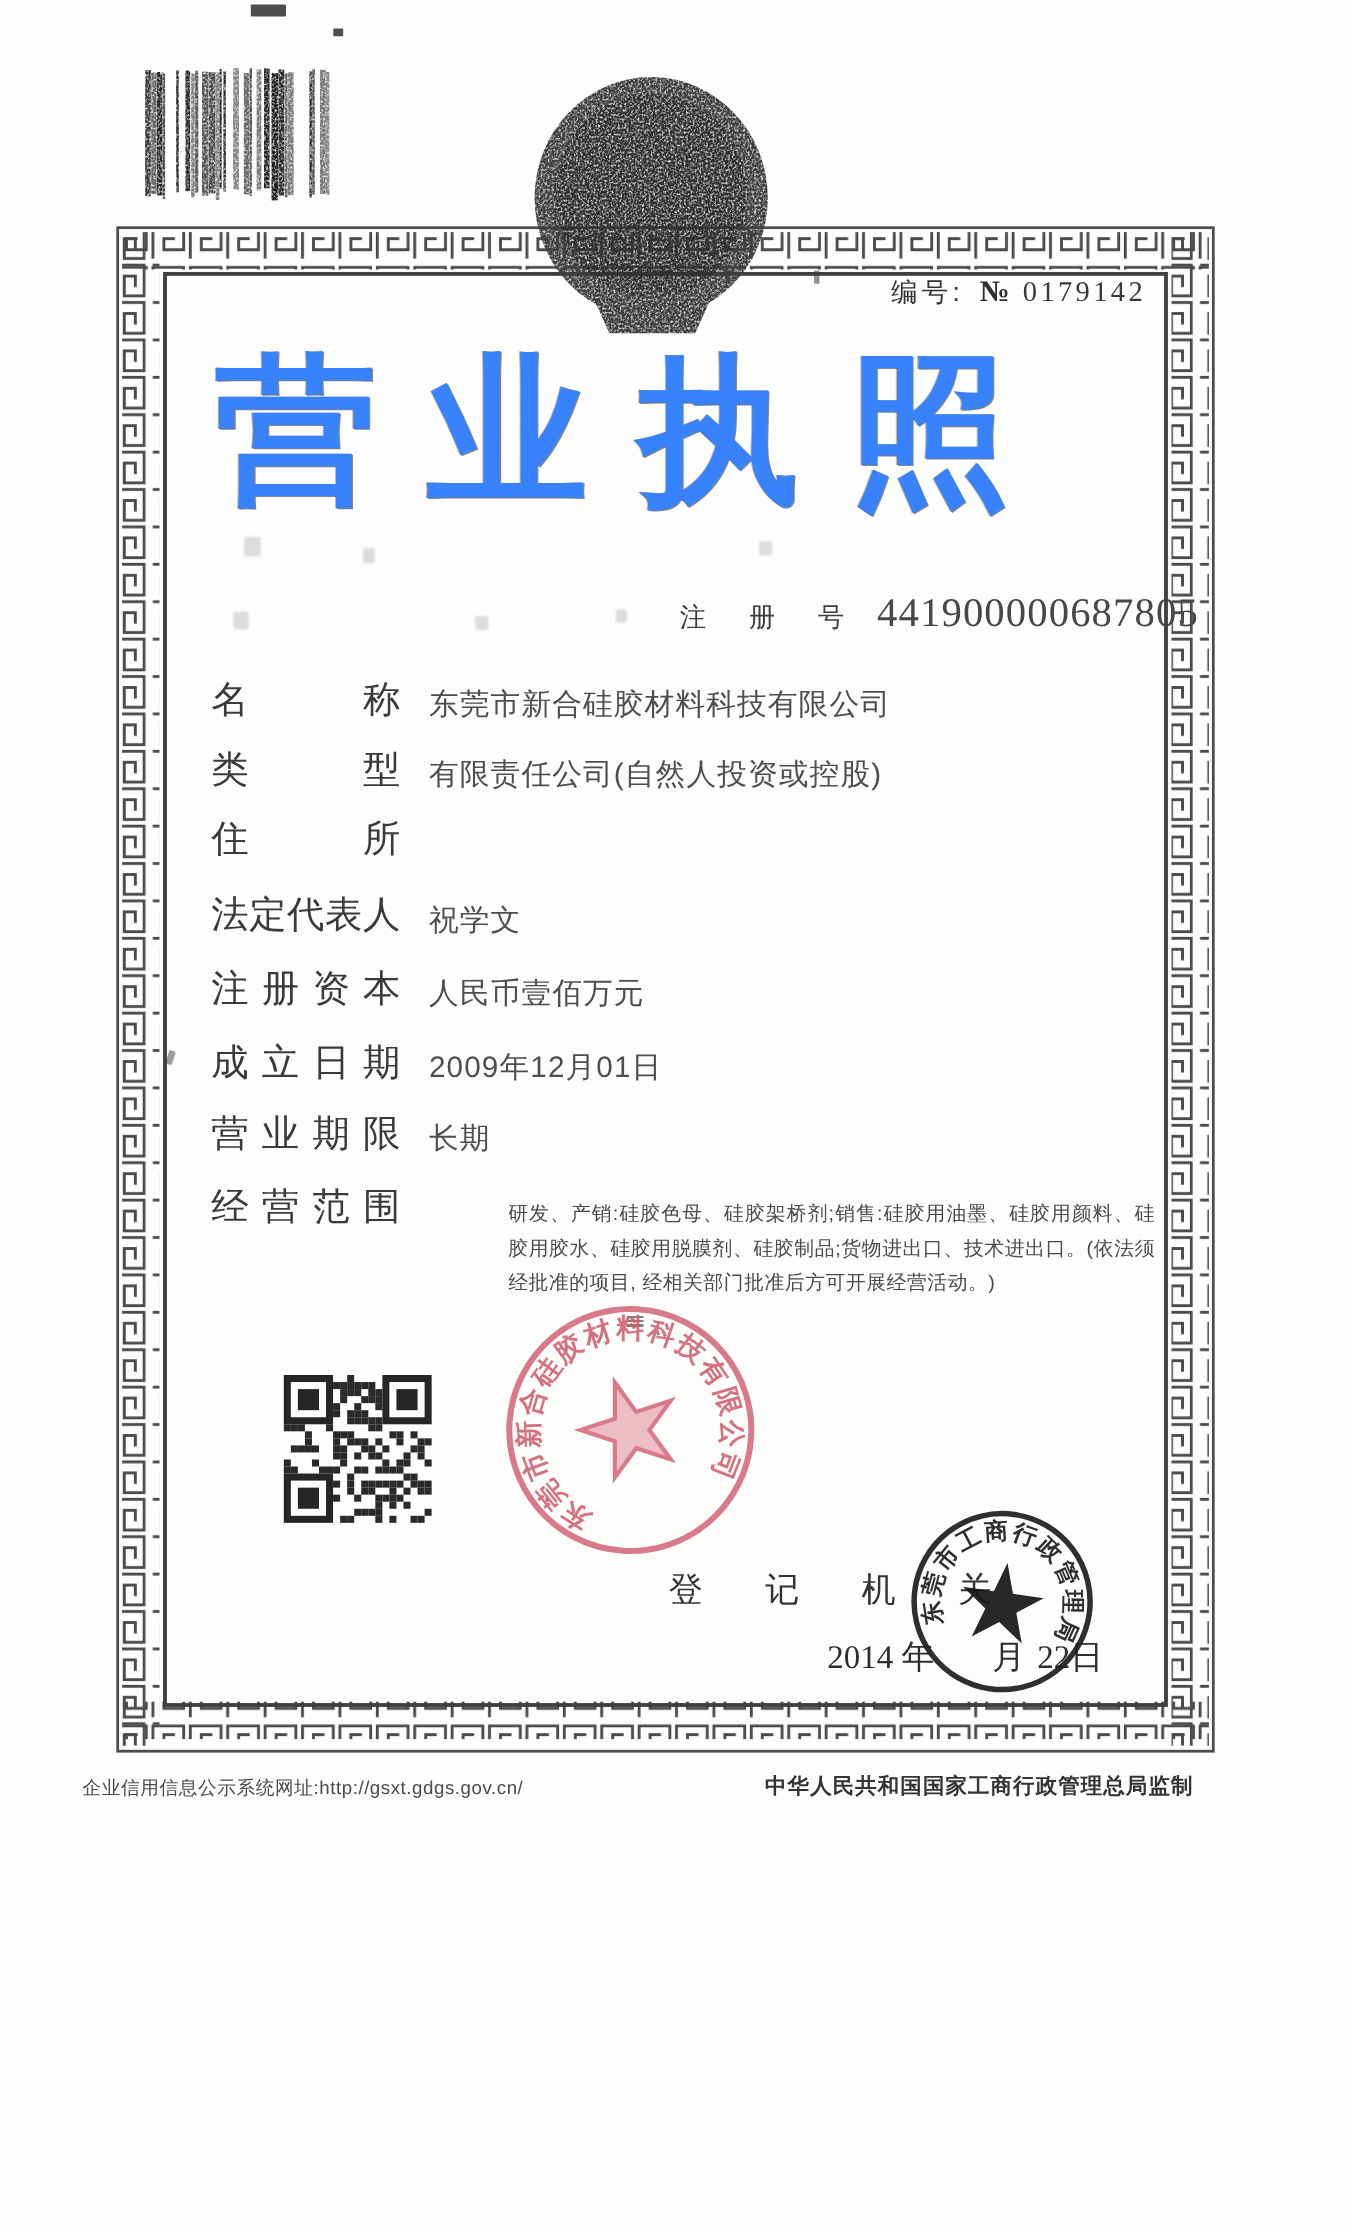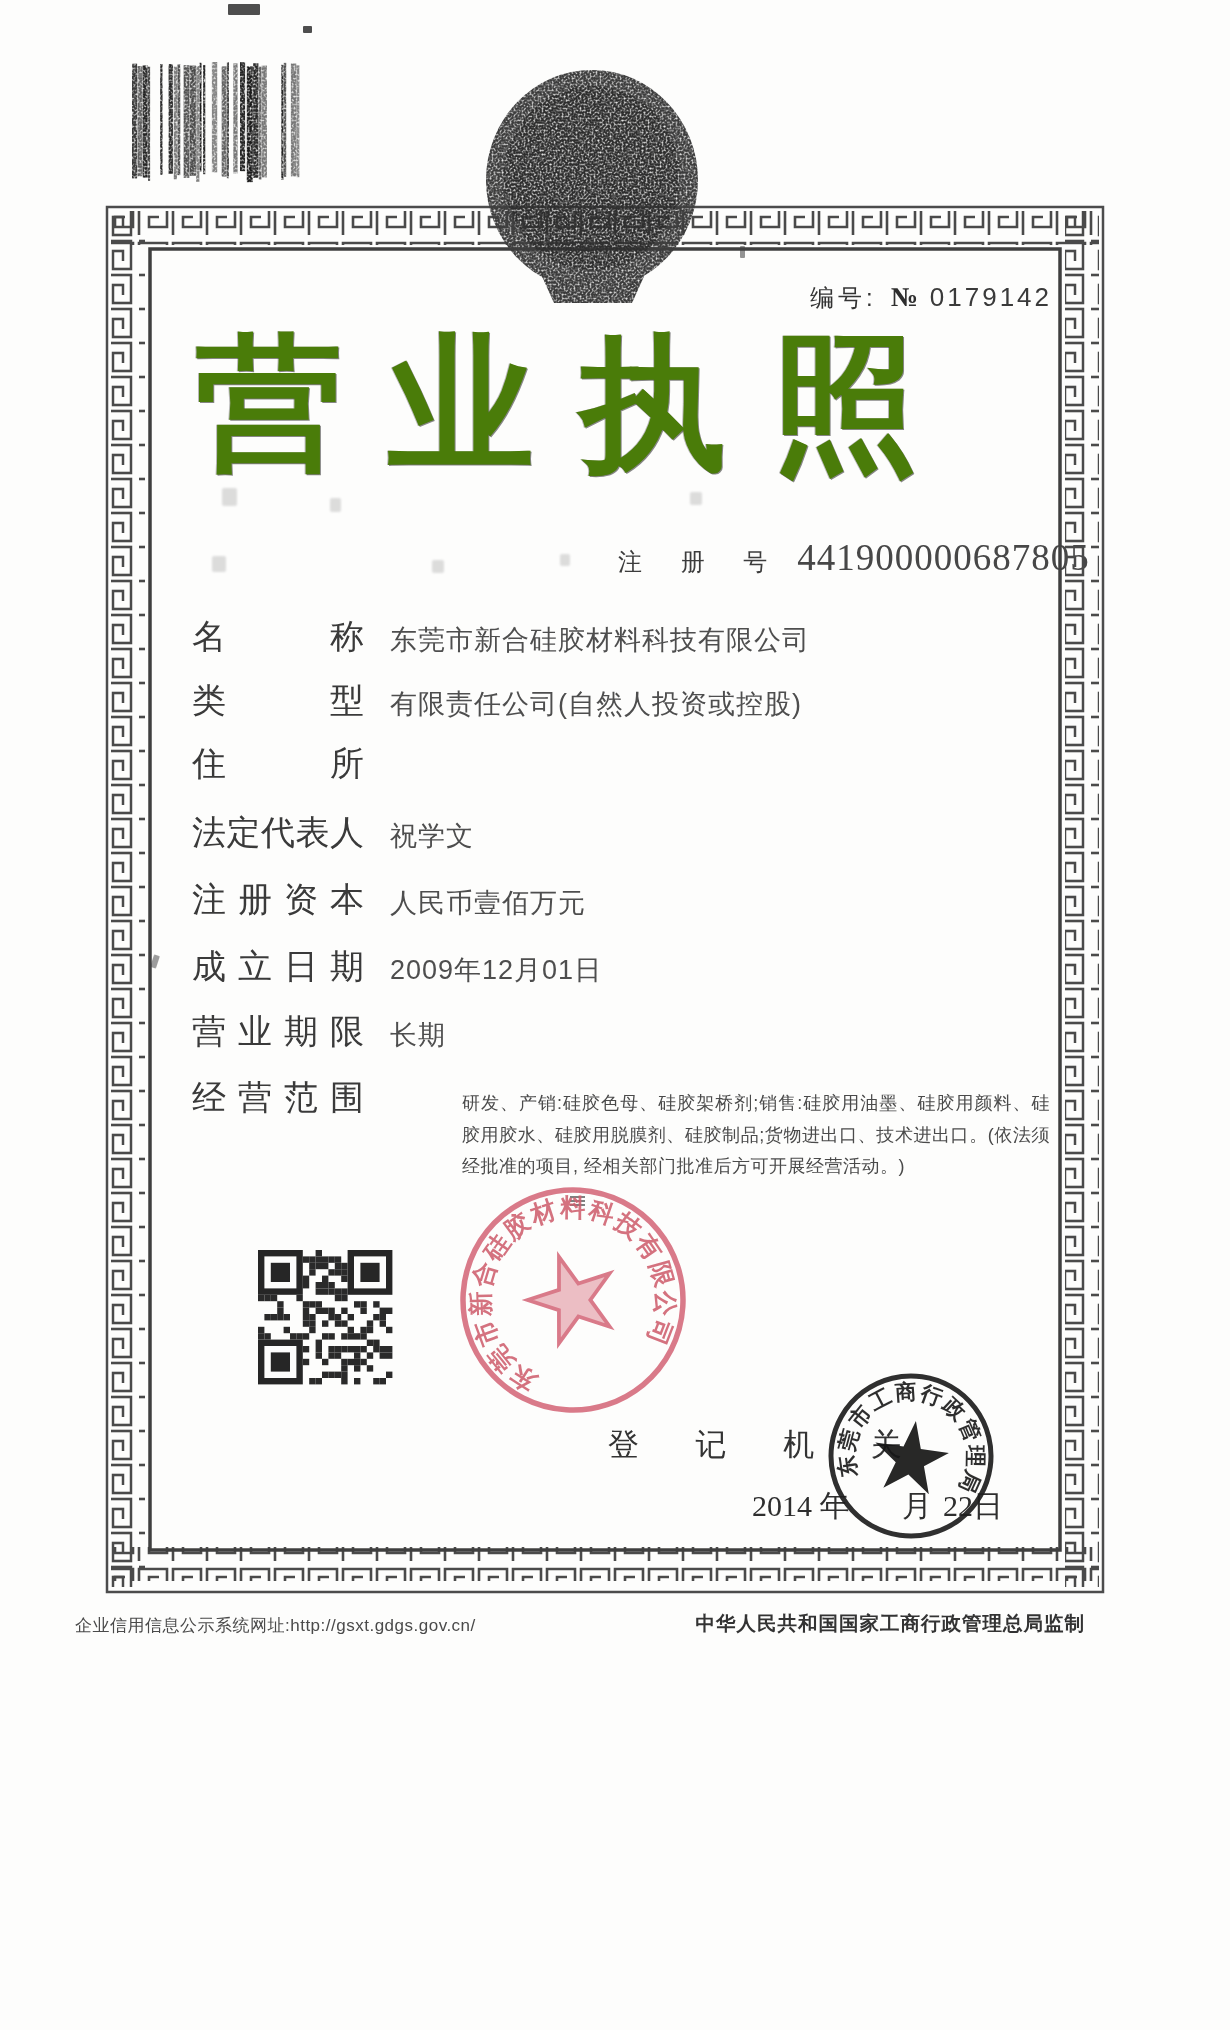--- a/index.html
+++ b/index.html
@@ -4,30 +4,30 @@
 <style>
   html,body{margin:0;padding:0;}
   body{
     width:1230px;height:2030px;position:relative;overflow:hidden;
     background:#fdfdfc;
     font-family:"Liberation Sans","DejaVu Sans",sans-serif;
   }
   .abs{position:absolute;}
   svg{position:absolute;left:0;top:0;pointer-events:none;}
   .page-title{
-    left:150px;top:324px;width:810px;text-align:left;
-    font-size:146px;line-height:1.1;font-weight:800;color:#4d7c0f;
+    left:150px;top:312px;width:810px;text-align:left;
+    font-size:146px;line-height:1.1;font-weight:800;color:#3b82f6;
     letter-spacing:46px;text-indent:46px;white-space:nowrap;
     text-shadow:1px 1px 0 rgba(40,40,40,.55), -1px 0 0 rgba(60,60,60,.35);
     filter:blur(.3px) contrast(1.05);
   }
   .serial-line{left:810px;top:250px;display:flex;align-items:baseline;color:#2e2e2e;}
-  .serial-label{font-size:24px;letter-spacing:4px;color:#333;margin-top:32px;}
+  .serial-label{font-size:24px;letter-spacing:4px;color:#333;}
   .serial-symbol{font-family:"Liberation Serif","DejaVu Serif",serif;font-weight:bold;font-size:27px;margin-left:14px;}
-  .serial-number{font-family:Liberation Sans, sans-serif;font-size:26px;letter-spacing:3px;margin-left:12px;color:#3a3a3a;}
+  .serial-number{font-family:Liberation Serif, serif;font-size:26px;letter-spacing:3px;margin-left:12px;color:#3a3a3a;}
   .reg-line{left:618px;top:536px;display:flex;align-items:baseline;}
   .reg-label{font-size:24px;letter-spacing:16px;color:#3c3c3c;font-weight:500;white-space:nowrap;}
   .reg-value{font-family:"Liberation Serif","DejaVu Serif",serif;font-size:37px;color:#474747;letter-spacing:1px;margin-left:14px;}
   .row{position:absolute;left:192px;display:flex;align-items:center;}
   .row .lab{width:172px;font-size:34px;color:#3a3a3a;font-weight:500;
     text-align:justify;text-align-last:justify;line-height:1.15;}
   .row .val{margin-left:26px;font-size:27px;color:#4e4e4e;white-space:nowrap;padding-top:6px;letter-spacing:1px;}
   .scope-label{left:192px;top:1078px;width:172px;font-size:34px;color:#3a3a3a;font-weight:500;
     text-align:justify;text-align-last:justify;line-height:1.15;}
   .scope-text{left:462px;top:1088px;width:588px;font-size:18px;line-height:31.5px;

